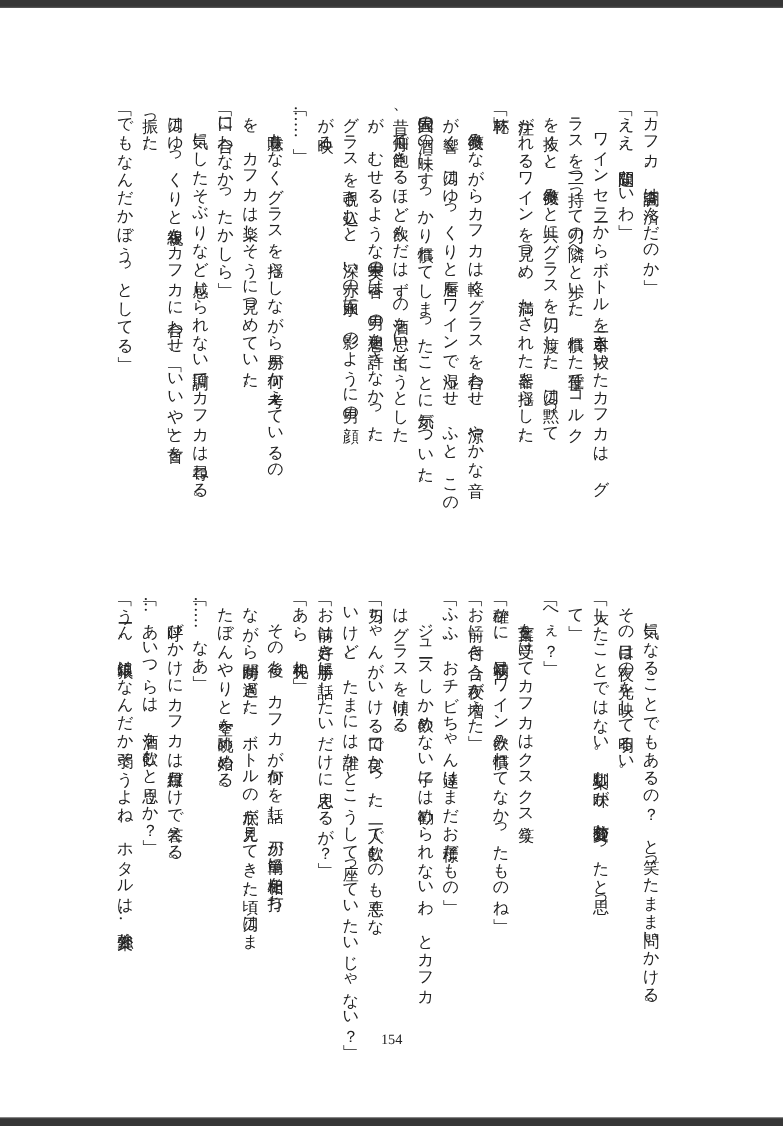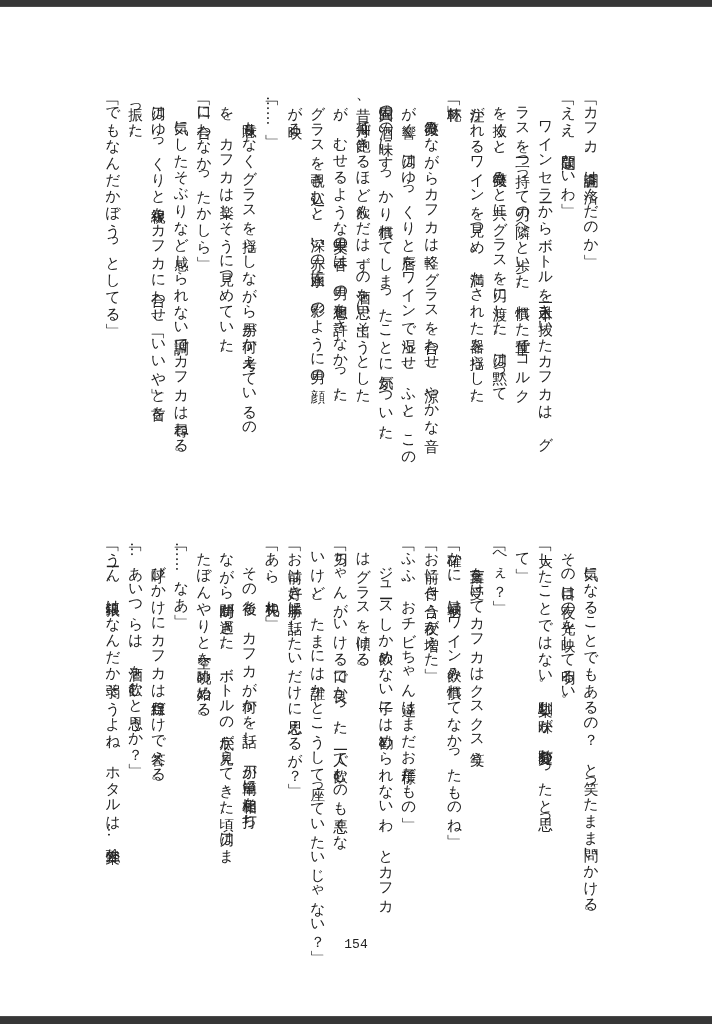--- a/index.html
+++ b/index.html
@@ -48,21 +48,21 @@
       white-space: nowrap;
       margin: 0;
       padding: 0;
     }
     .page-number {
       position: absolute;
       left: 0;
       width: 712px;
       top: 937px;
       text-align: center;
-      font-family: Liberation Mono, monospace;
+      font-family: Liberation Serif, serif;
       font-size: 13px;
       color: #222222;
     }
   </style>
 </head>
 <body>
 
 <div class="bar bar-top"></div>
 
 <div class="text-block top">

